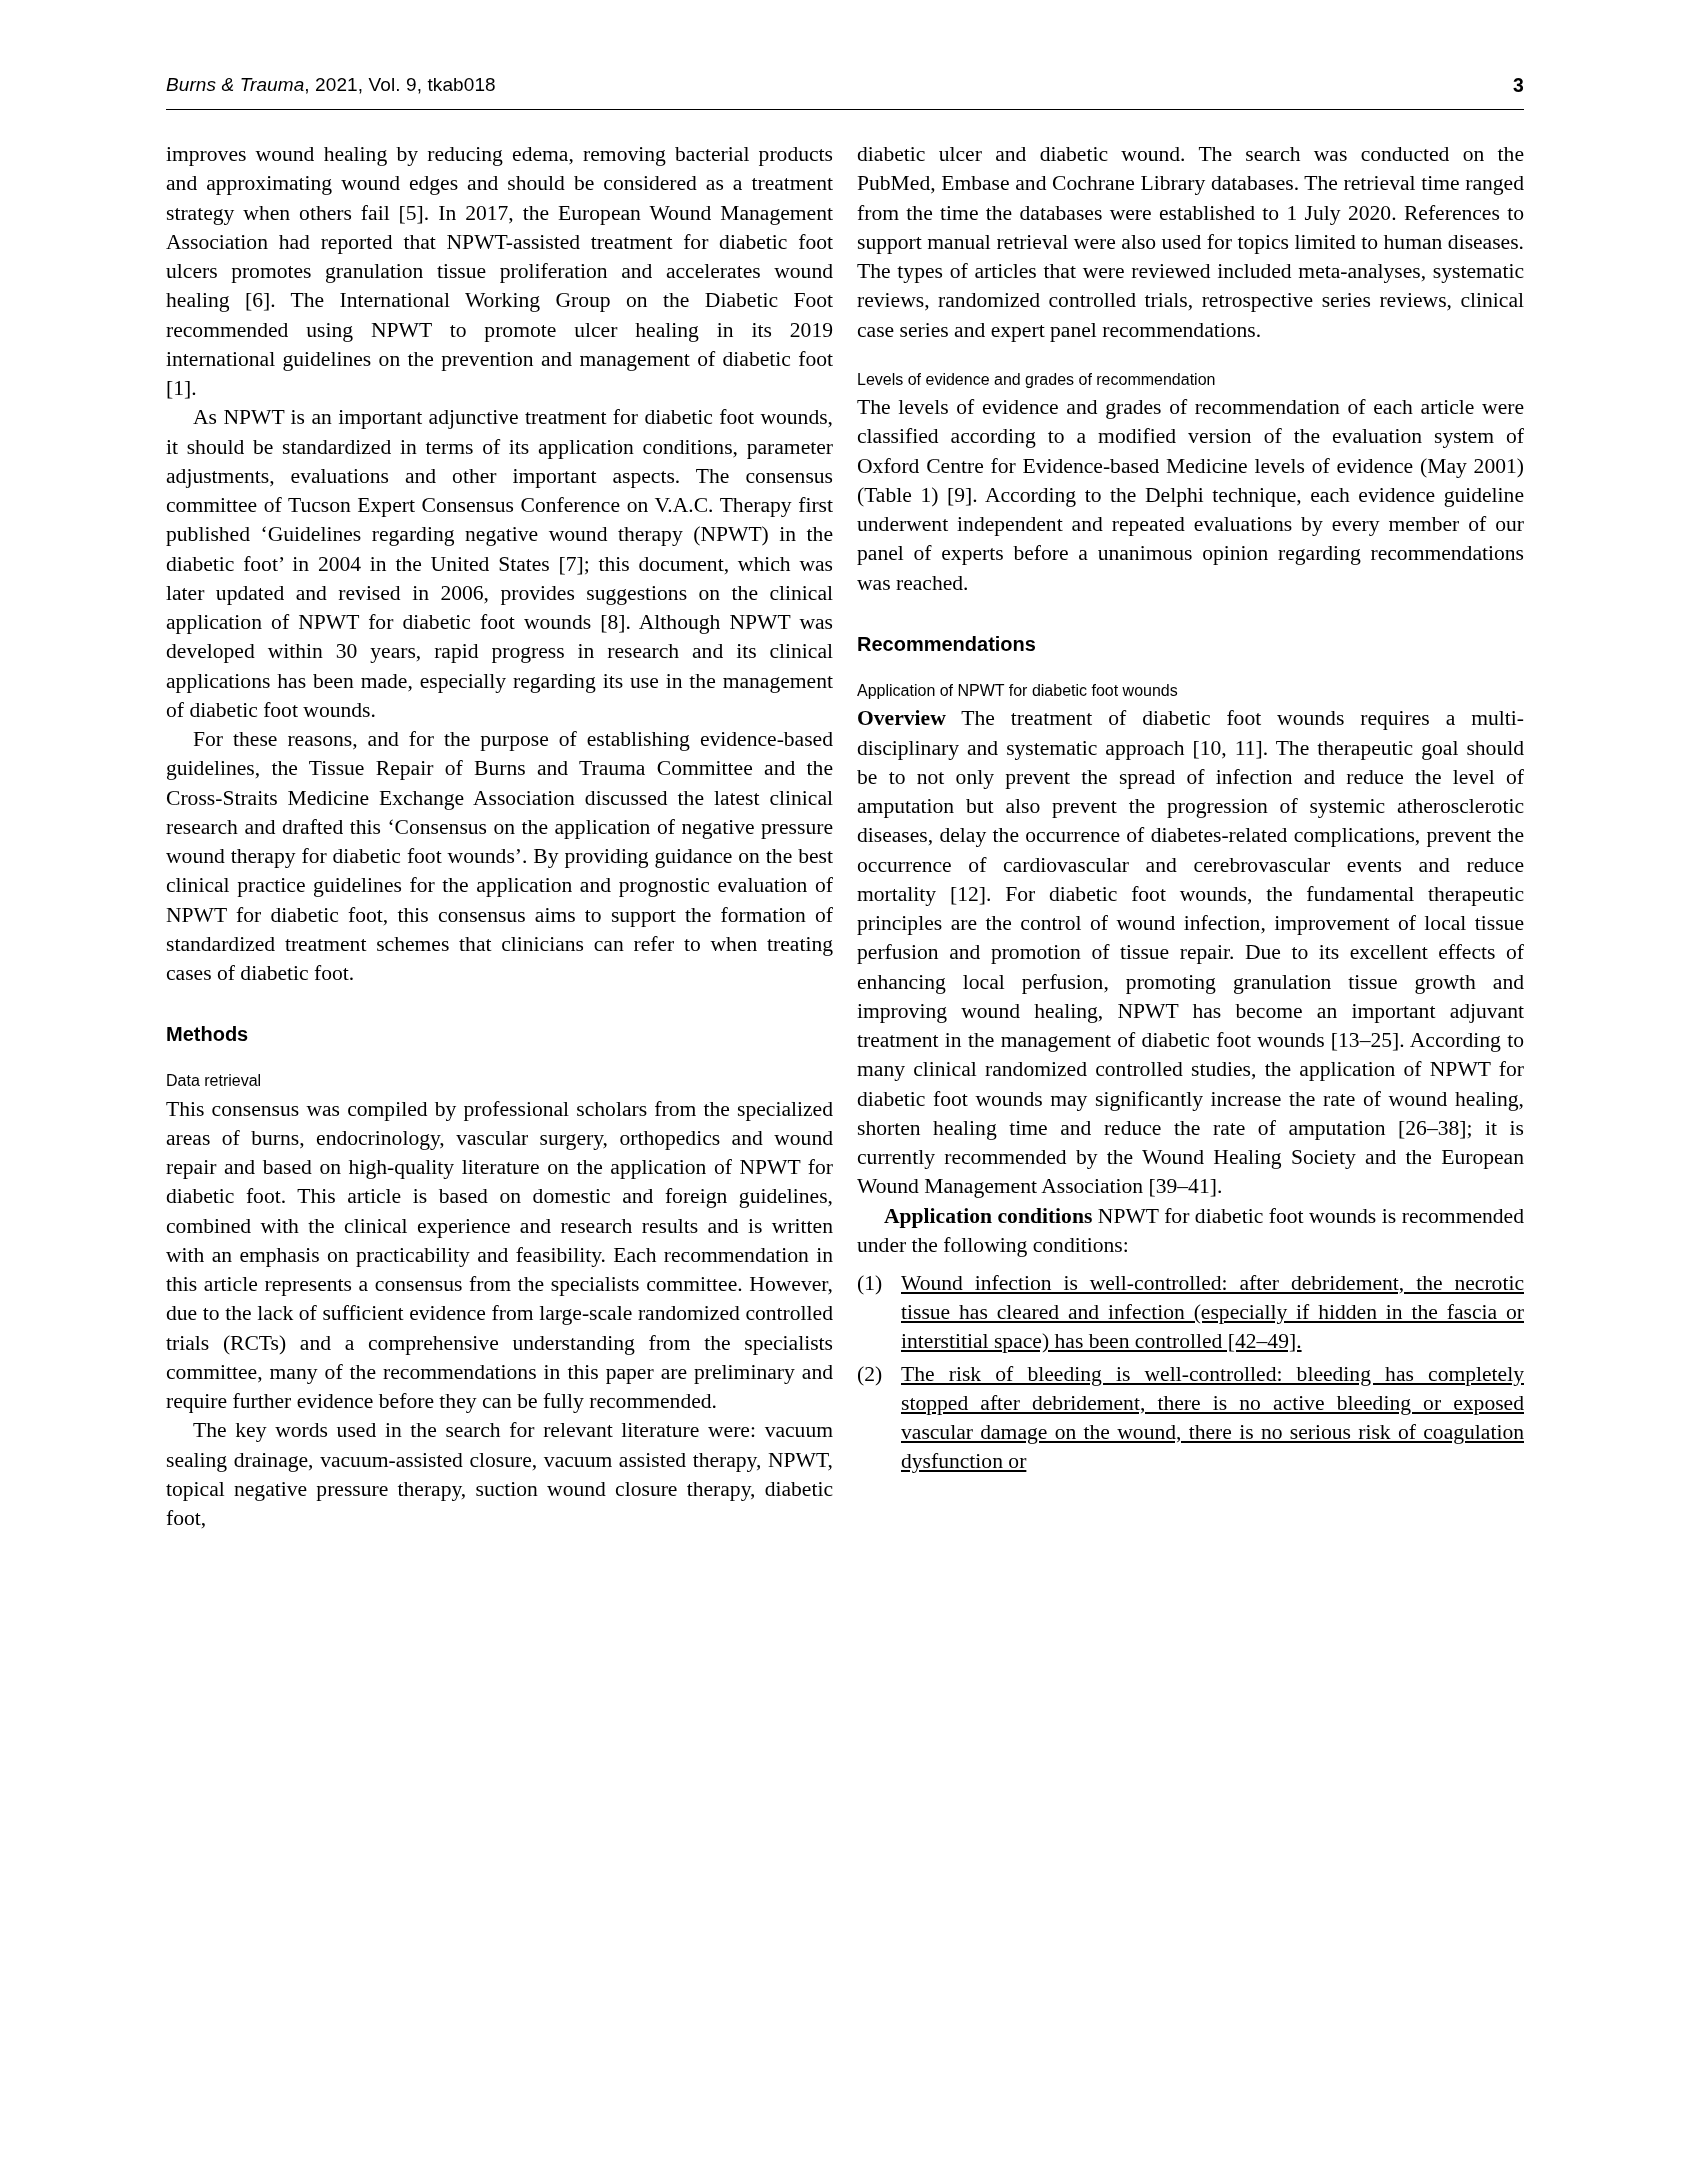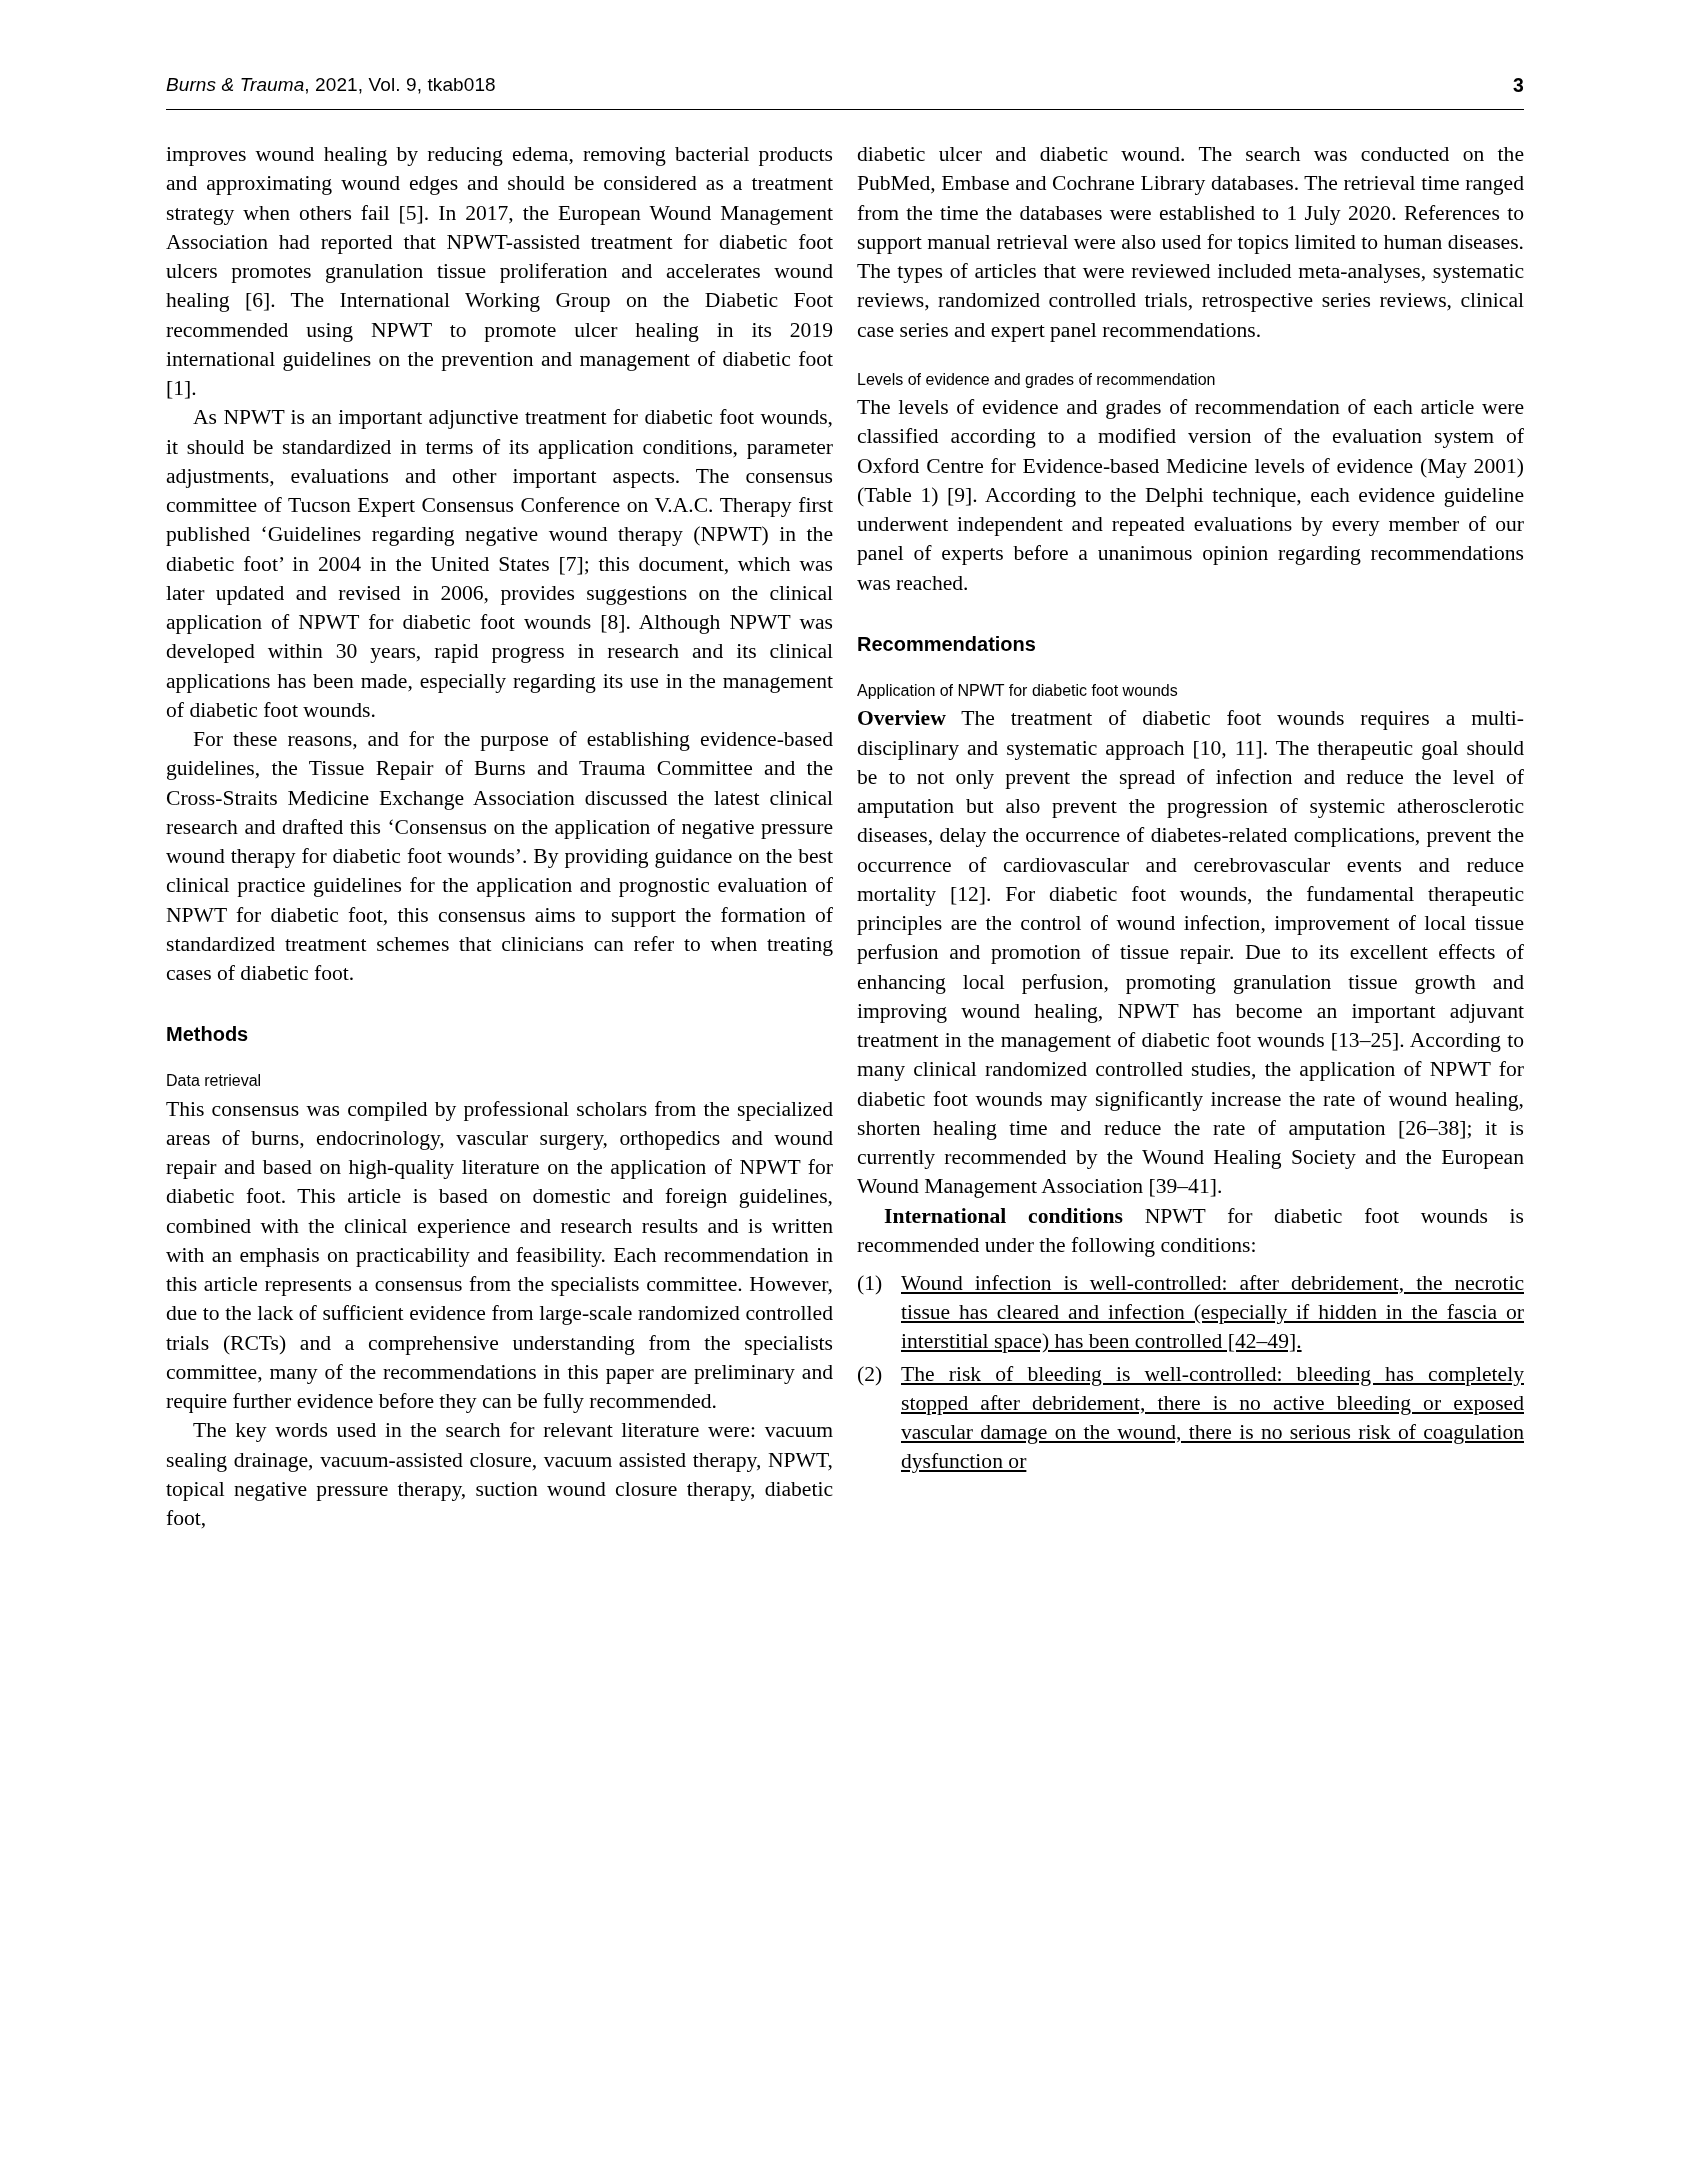--- a/index.html
+++ b/index.html
@@ -137,21 +137,21 @@
 
       <h3 class="subsection">Levels of evidence and grades of recommendation</h3>
       <p>The levels of evidence and grades of recommendation of each article were classified according to a modified version of the evaluation system of Oxford Centre for Evidence-based Medicine levels of evidence (May 2001) (Table 1) [9]. According to the Delphi technique, each evidence guideline underwent independent and repeated evaluations by every member of our panel of experts before a unanimous opinion regarding recommendations was reached.</p>
 
       <h2 class="section">Recommendations</h2>
       <h3 class="subsection tight">Application of NPWT for diabetic foot wounds</h3>
 
       <p><span class="runin">Overview</span><span> The treatment of diabetic foot wounds requires a multi-disciplinary and systematic approach [10, 11]. The therapeutic goal should be to not only prevent the spread of infection and reduce the level of amputation but also prevent the progression of systemic atherosclerotic diseases, delay the occurrence of diabetes-related complications, prevent the occurrence of cardiovascular and cerebrovascular events and reduce mortality [12]. For diabetic foot wounds, the fundamental therapeutic principles are the control of wound infection, improvement of local tissue perfusion and promotion of tissue repair. Due to its excellent effects of enhancing local perfusion, promoting granulation tissue growth and improving wound healing, NPWT has become an important adjuvant treatment in the management of diabetic foot wounds [13–25]. According to many clinical randomized controlled studies, the application of NPWT for diabetic foot wounds may significantly increase the rate of wound healing, shorten healing time and reduce the rate of amputation [26–38]; it is currently recommended by the Wound Healing Society and the European Wound Management Association [39–41].</span></p>
 
 
-      <p class="indent"><span class="runin">International conditions</span><span> NPWT for diabetic foot wounds is recommended under the following conditions:</span></p>
+      <p class="indent"><span class="runin">Application conditions</span><span> NPWT for diabetic foot wounds is recommended under the following conditions:</span></p>
 
       <ol class="numlist">
         <li>
           <span class="marker">(1)</span>
           <span class="itemtext">Wound infection is well-controlled: after debridement, the necrotic tissue has cleared and infection (especially if hidden in the fascia or interstitial space) has been controlled [42–49].</span>
         </li>
         <li>
           <span class="marker">(2)</span>
           <span class="itemtext">The risk of bleeding is well-controlled: bleeding has completely stopped after debridement, there is no active bleeding or exposed vascular damage on the wound, there is no serious risk of coagulation dysfunction or</span>
         </li>

